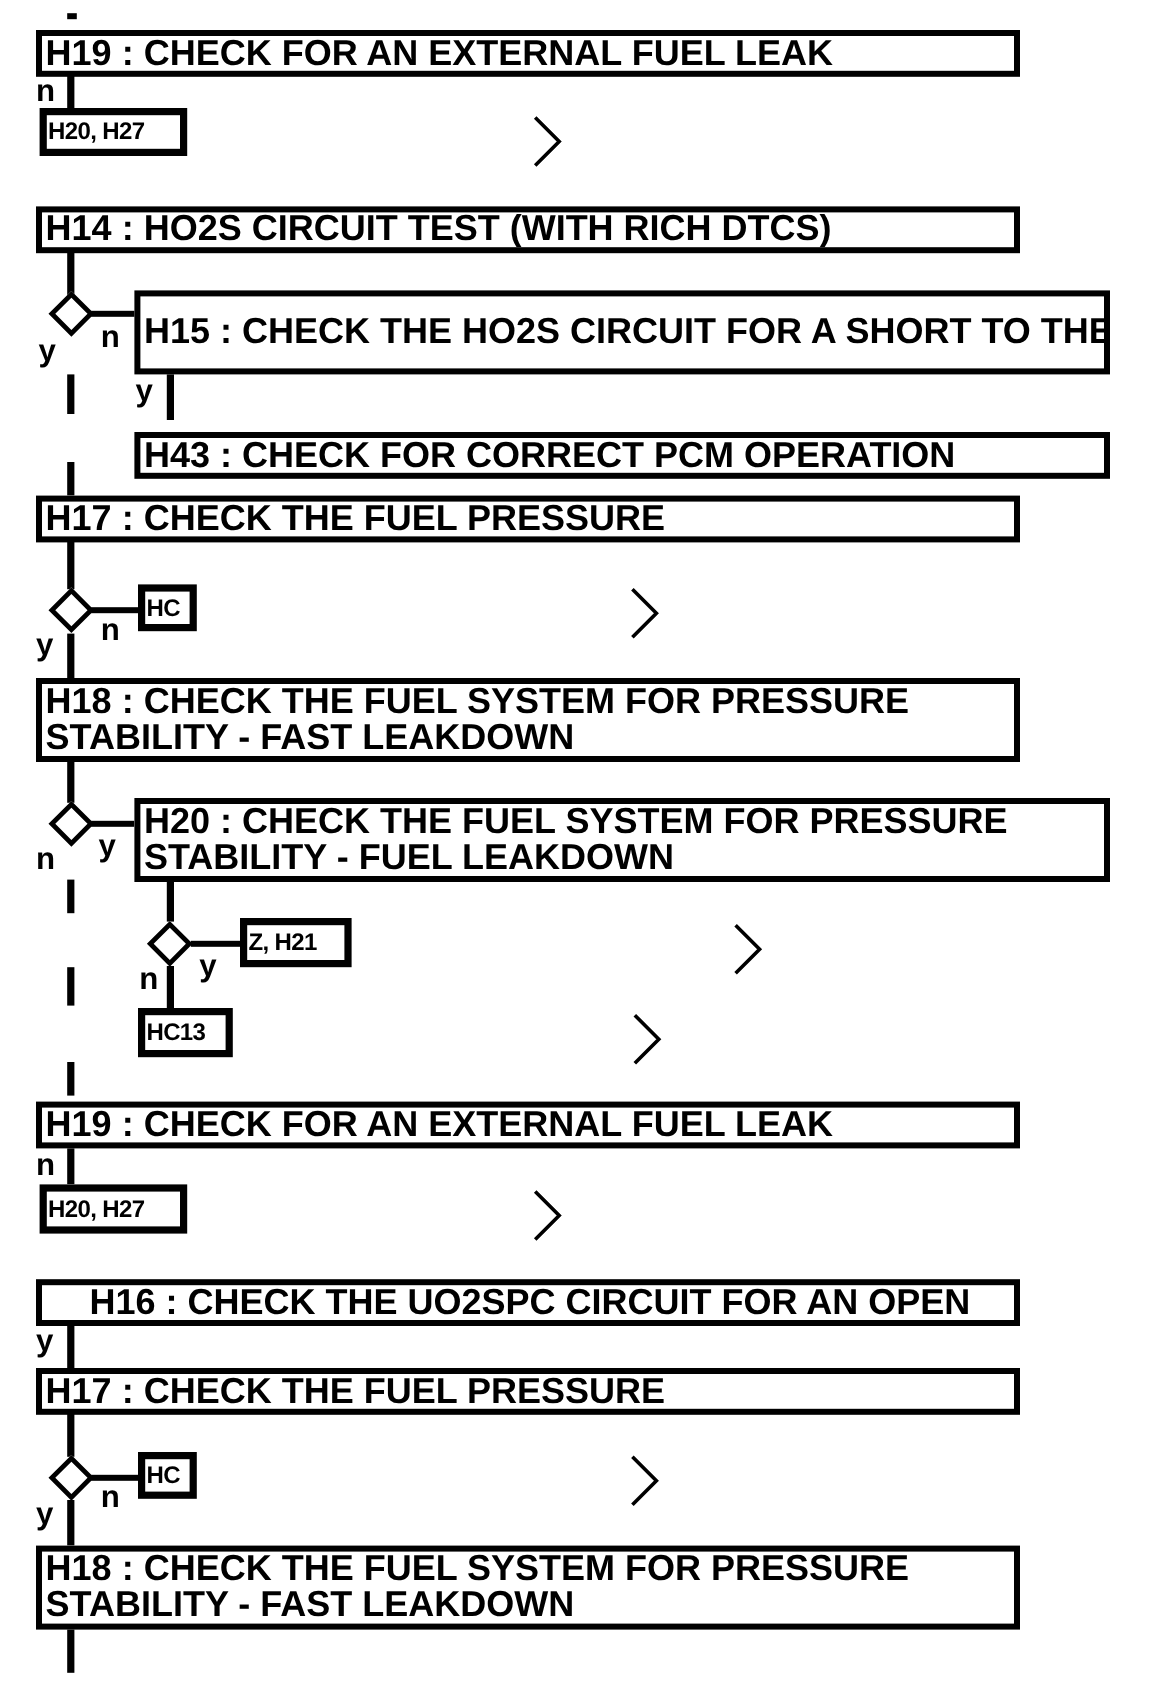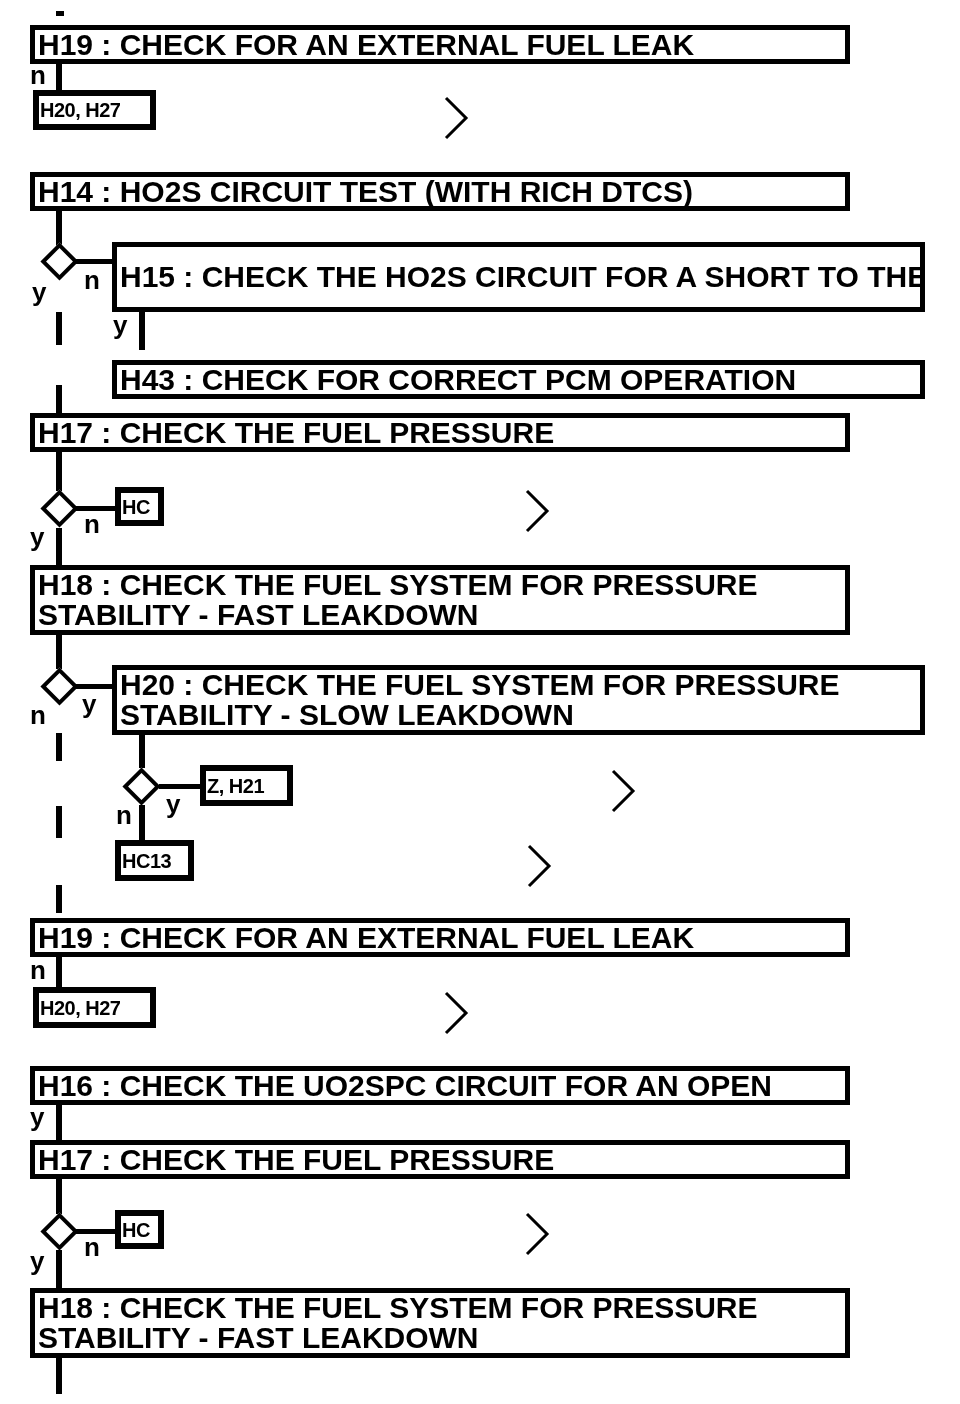--- a/index.html
+++ b/index.html
@@ -42,21 +42,21 @@
   <div class="vline" style="left:56px;top:63px;height:28px;"></div>
   <div class="box small" style="left:33px;top:90px;width:123px;height:40px;">
     <span>H20, H27</span>
   </div>
   <div class="chev" style="left:443px;top:95px;">
     <svg width="26" height="46" viewBox="0 0 26 46">
         <polyline points="3,3 23,23 3,43" fill="none" stroke="#000" stroke-width="3"></polyline>
       </svg>
   </div>
 
-  <div class="box" style="left:30px;top:172px;width:820px;height:39px;">
+  <div class="box" style="left:30px;top:172px;width:820px;height:39px;justify-content:flex-end;">
     <span>H14 : HO2S CIRCUIT TEST (WITH RICH DTCS)</span>
   </div>
   <div class="vline" style="left:56px;top:210px;height:38px;"></div>
   <div class="diamond" style="left:46px;top:248px;"></div>
   <div class="branch" style="left:32px;top:277px;">y</div>
   <div class="branch" style="left:84px;top:265px;">n</div>
   <div class="hline" style="left:76px;top:259px;width:38px;"></div>
 
   <div class="box" style="left:112px;top:242px;width:813px;height:70px;">
     <span>H15 : CHECK THE HO2S CIRCUIT FOR A SHORT TO THE</span>
@@ -94,21 +94,21 @@
     <span>STABILITY - FAST LEAKDOWN</span>
   </div>
   <div class="vline" style="left:56px;top:635px;height:34px;"></div>
   <div class="diamond" style="left:46px;top:673px;"></div>
   <div class="branch" style="left:82px;top:689px;">y</div>
   <div class="branch" style="left:30px;top:700px;">n</div>
   <div class="hline" style="left:76px;top:684px;width:36px;"></div>
 
   <div class="box" style="left:112px;top:665px;width:813px;height:70px;">
     <span>H20 : CHECK THE FUEL SYSTEM FOR PRESSURE</span>
-    <span>STABILITY - SLOW LEAKDOWN</span>
+    <span>STABILITY - FUEL LEAKDOWN</span>
   </div>
   <div class="vline" style="left:139px;top:735px;height:33px;"></div>
   <div class="diamond" style="left:128px;top:773px;"></div>
   <div class="branch" style="left:166px;top:789px;">y</div>
   <div class="branch" style="left:116px;top:800px;">n</div>
   <div class="hline" style="left:159px;top:784px;width:41px;"></div>
   <div class="box small" style="left:200px;top:765px;width:93px;height:41px;justify-content:center;">
     <span>Z, H21</span>
   </div>
   <div class="chev" style="left:610px;top:768px;">
@@ -137,21 +137,21 @@
   <div class="vline" style="left:56px;top:957px;height:30px;"></div>
   <div class="box small" style="left:33px;top:987px;width:123px;height:41px;">
     <span>H20, H27</span>
   </div>
   <div class="chev" style="left:443px;top:990px;">
     <svg width="26" height="46" viewBox="0 0 26 46">
         <polyline points="3,3 23,23 3,43" fill="none" stroke="#000" stroke-width="3"></polyline>
       </svg>
   </div>
 
-  <div class="box" style="left:30px;top:1066px;width:820px;height:39px;">
+  <div class="box" style="left:30px;top:1066px;width:820px;height:39px;align-items:center;">
     <span>H16 : CHECK THE UO2SPC CIRCUIT FOR AN OPEN</span>
   </div>
   <div class="branch" style="left:30px;top:1102px;">y</div>
   <div class="vline" style="left:56px;top:1104px;height:36px;"></div>
 
   <div class="box" style="left:30px;top:1140px;width:820px;height:39px;">
     <span>H17 : CHECK THE FUEL PRESSURE</span>
   </div>
   <div class="vline" style="left:56px;top:1178px;height:36px;"></div>
   <div class="diamond" style="left:46px;top:1218px;"></div>

